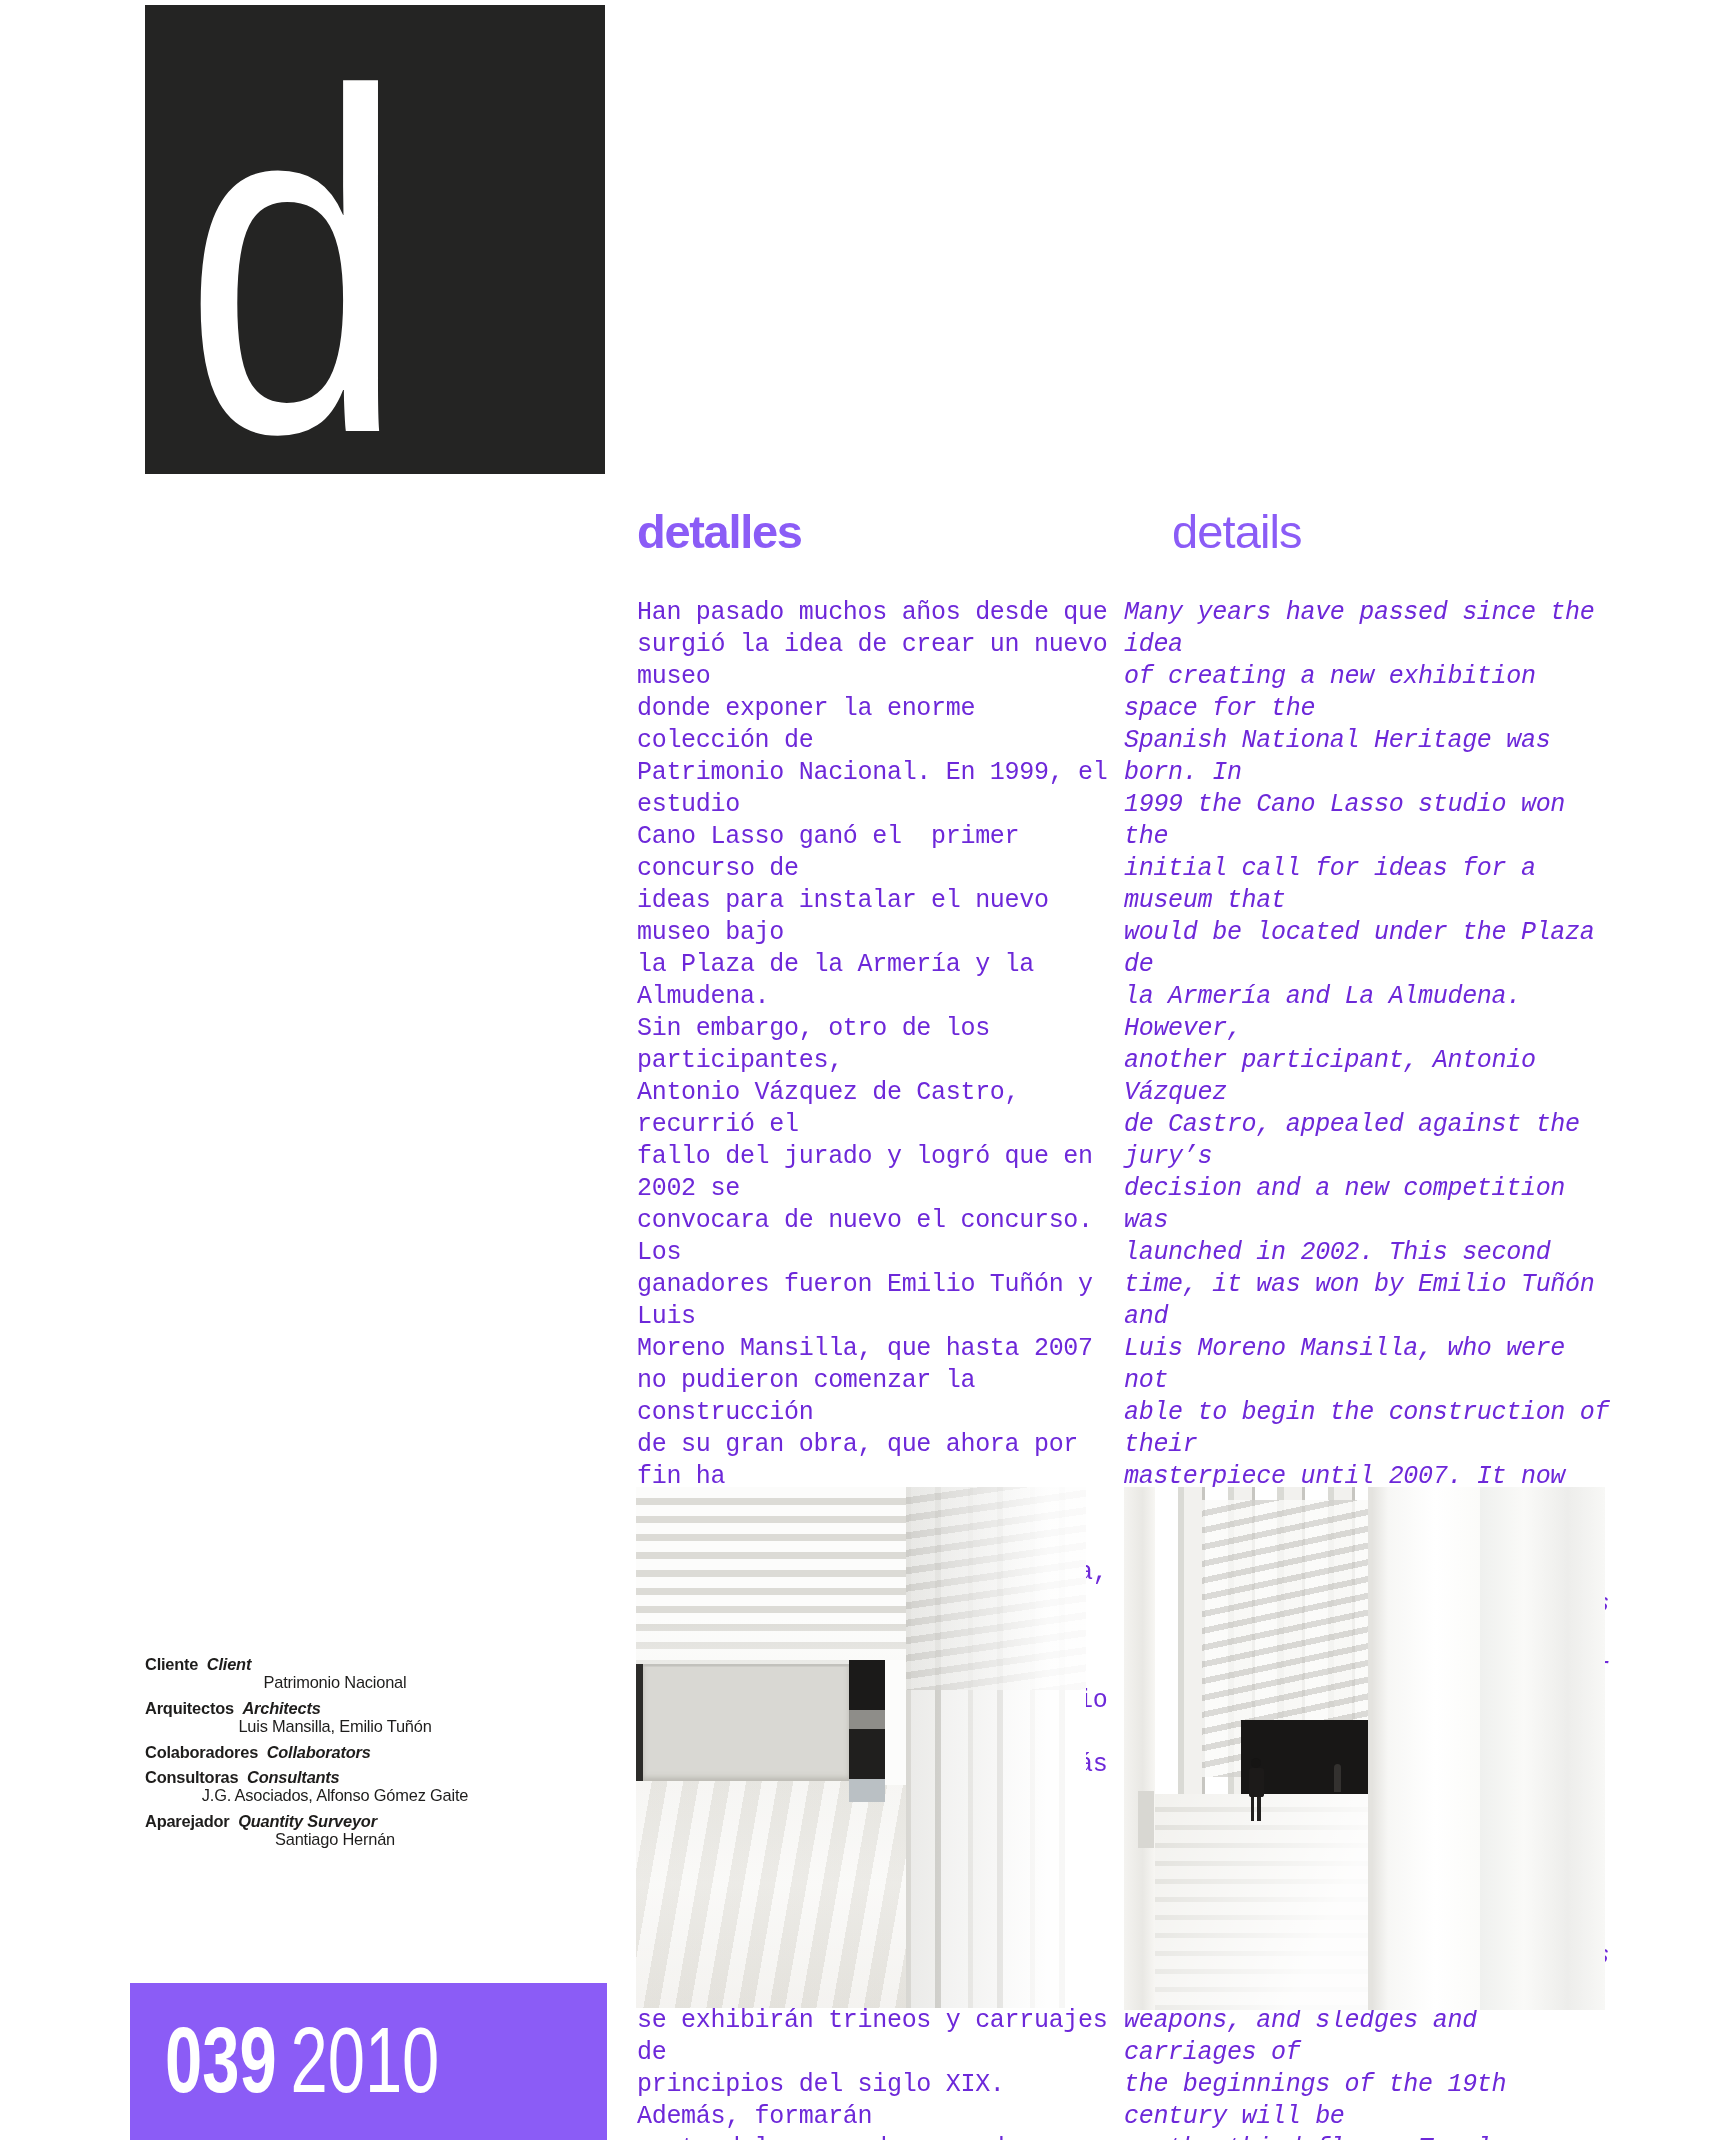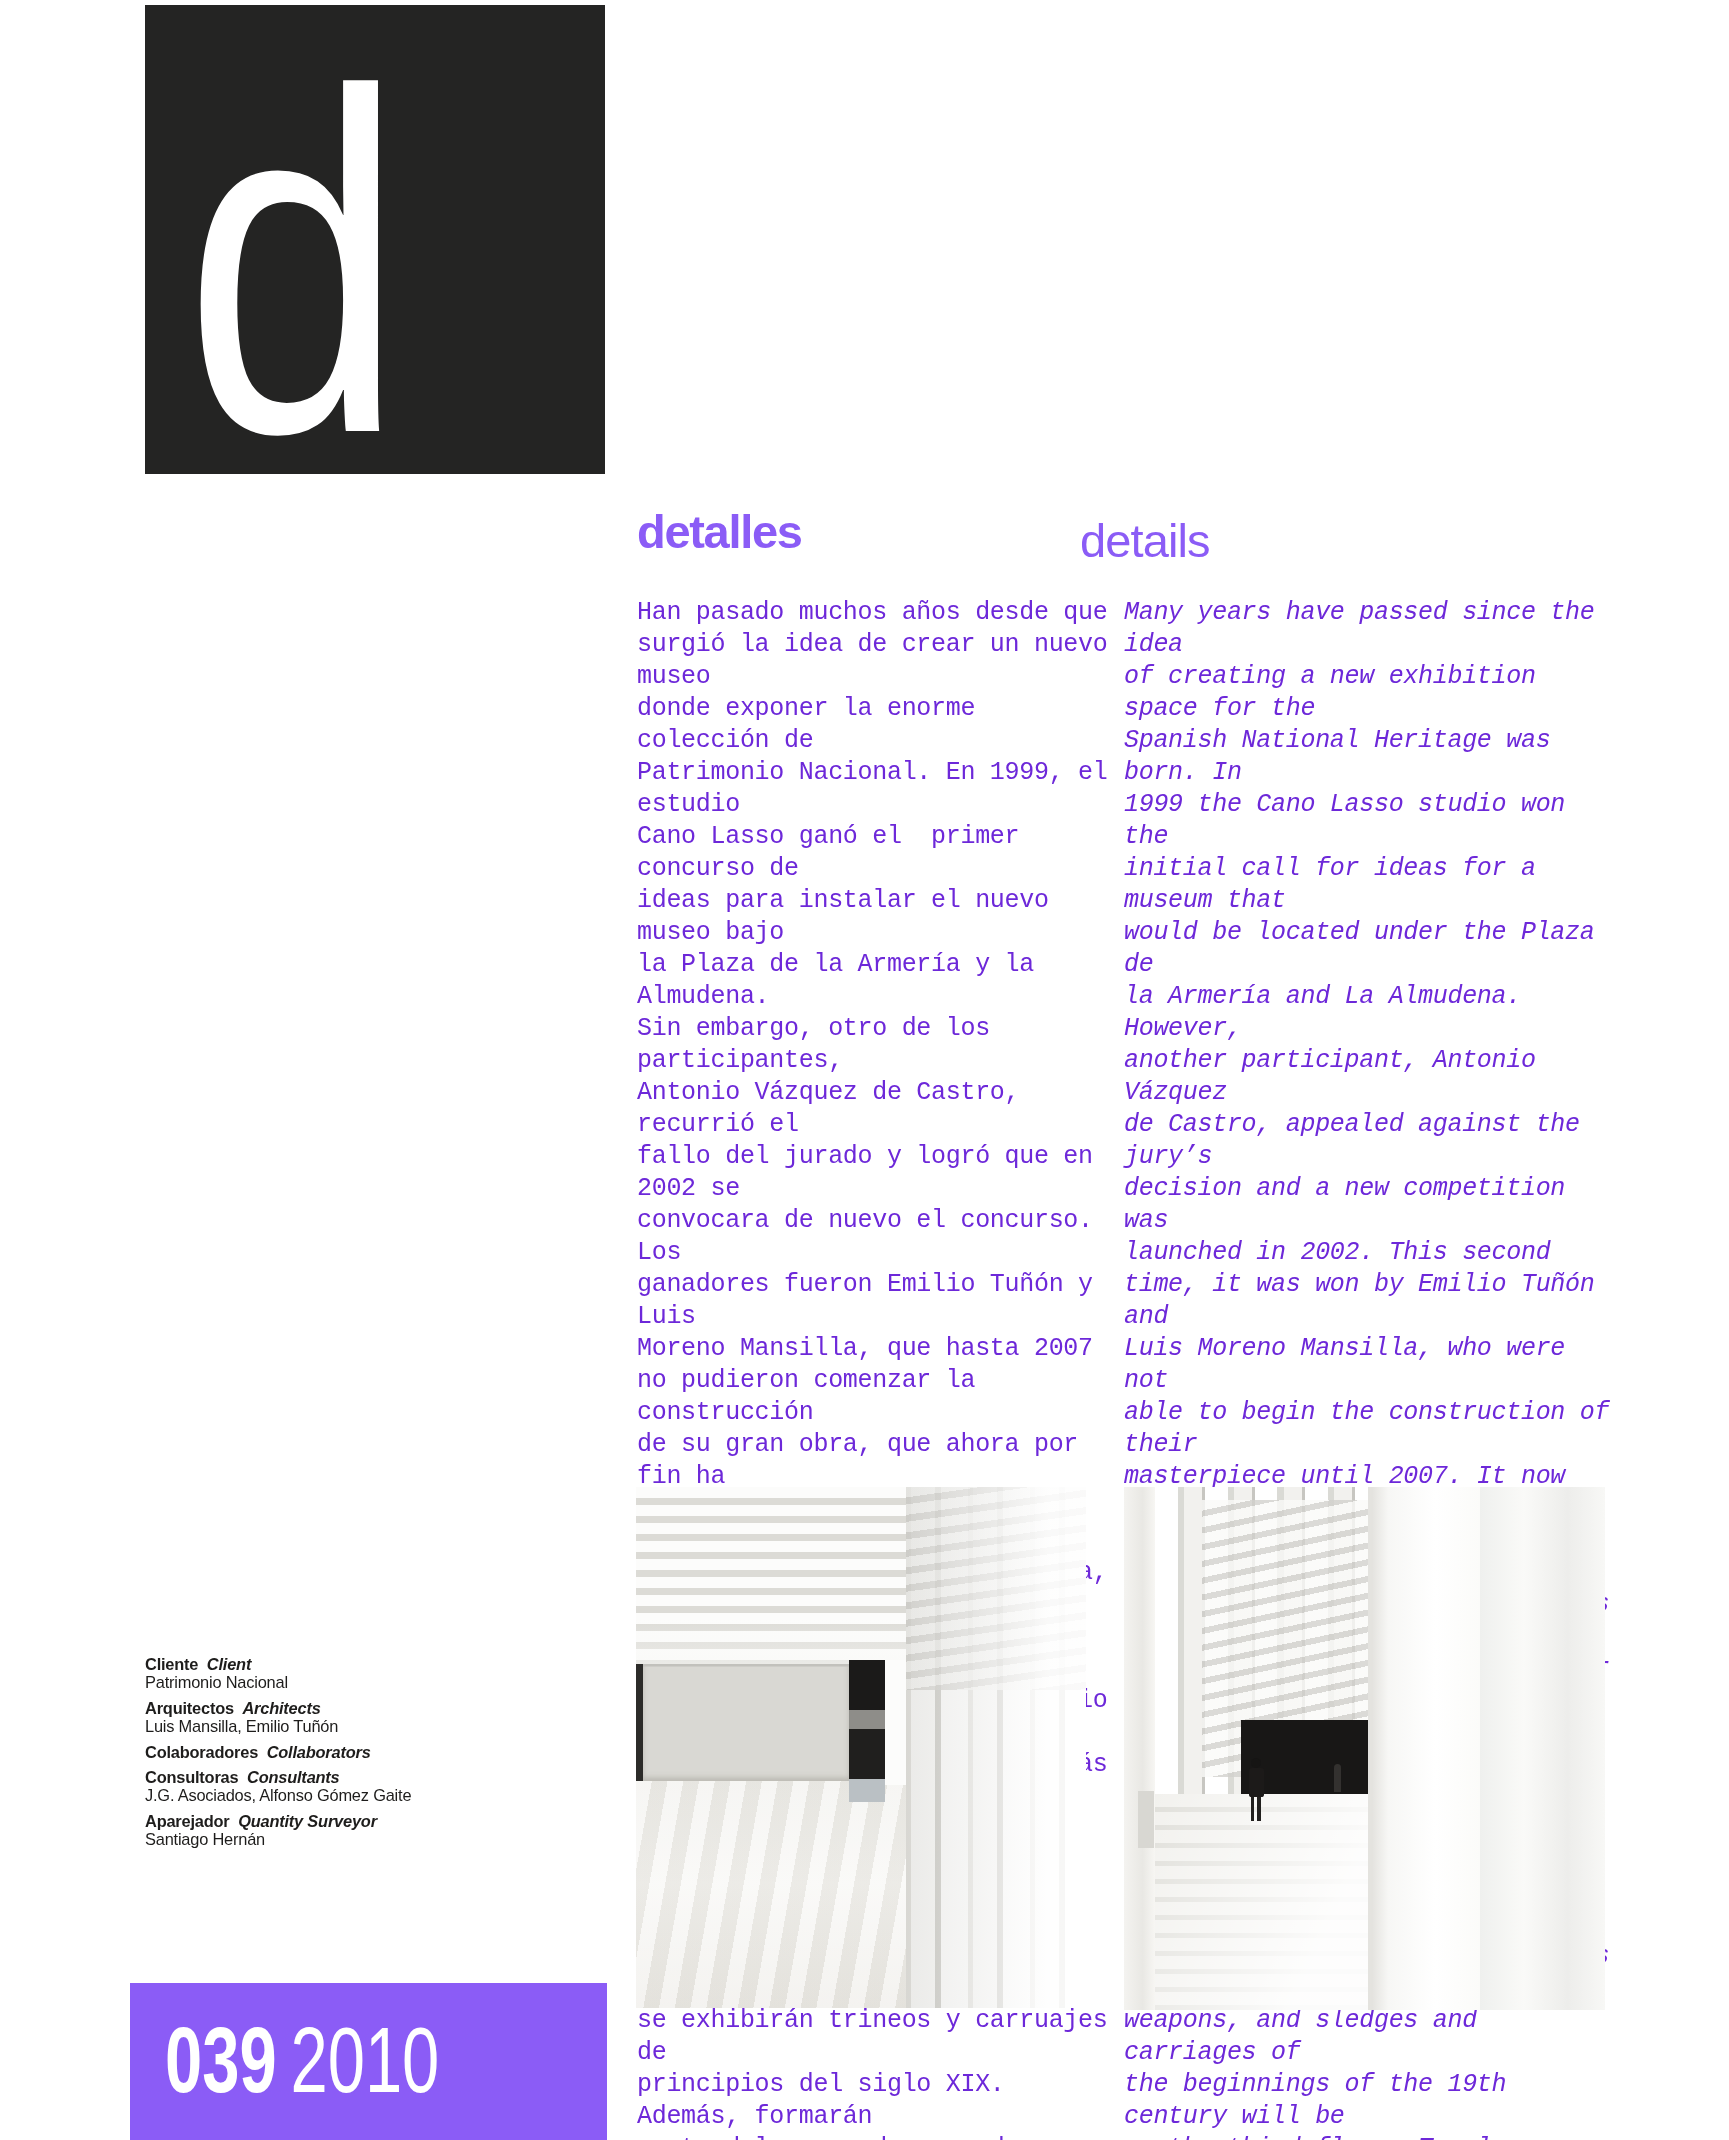--- a/index.html
+++ b/index.html
@@ -10,35 +10,35 @@
 
   
   .logo-block { position:absolute; left:145px; top:5.2px; width:460px; height:469px;
     background:#242423; overflow:hidden; }
   .logo-letter { position:absolute; left:39px; top:17.3px; font-size:484px; line-height:1;
     color:#ffffff; transform:scaleX(.82); transform-origin:0 0; }
 
   
   .title { position:absolute; top:508px; font-size:47px; line-height:1; color:#8b5cf6; }
   .title-es { left:637px; font-weight:700; letter-spacing:-1.3px; }
-  .title-en { left:1080px; font-weight:400; letter-spacing:-0.9px;margin-top:9px; }
+  .title-en { left:1172px; font-weight:400; letter-spacing:-0.9px; }
 
   
   .bodycol { position:absolute; top:597px; font-size:25px; line-height:32px;
     letter-spacing:-0.3px; white-space:pre-wrap; color:#6d28d9;font-family:Liberation Mono, monospace; }
   .body-es { left:637px; width:471px; }
   .body-en { left:1124px; width:497px; font-style:italic; }
 
   
   .credits { position:absolute; left:145px; top:1655px; width:380px;
     font-size:16.4px; line-height:18px; letter-spacing:-0.2px; }
   .credit-group + .credit-group { margin-top:7.8px; }
   .credit-label-es { font-weight:700;text-align:right; }
   .credit-label-en { font-weight:700; font-style:italic; margin-left:8.6px; }
-  .credit-value { white-space:pre-wrap; }
+  .credit-value { white-space:pre-wrap;text-align:center; }
 
   
   .issue-bar { position:absolute; left:130px; top:1983px; width:477px; height:157px;
     background:#8b5cf6; overflow:hidden; }
   .issue-text { position:absolute; left:35px; top:31px; font-size:93px; line-height:1;
     color:#ffffff; transform:scaleX(.72); transform-origin:0 0; white-space:nowrap; }
   .issue-number { font-weight:700; }
   .issue-year { font-weight:400; margin-left:19px; }
 
   

